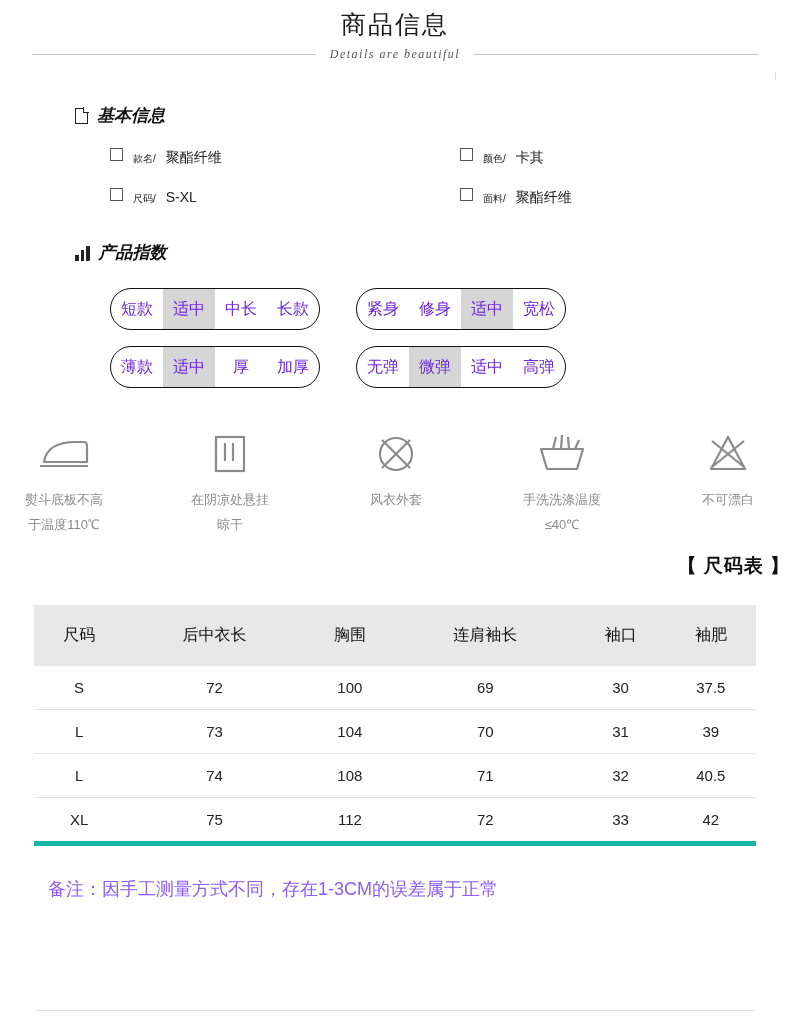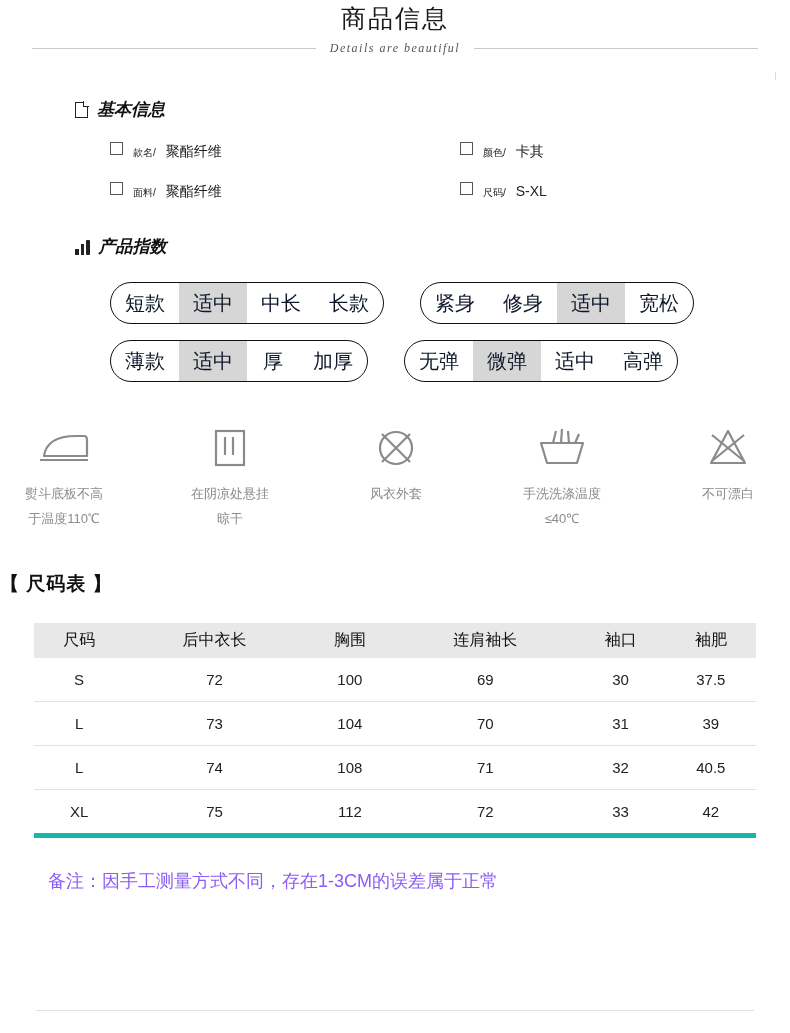--- a/index.html
+++ b/index.html
@@ -11,21 +11,21 @@
     height: 1033px;
     background: #ffffff;
     font-family: "Liberation Sans", sans-serif;
     color: #222;
     position: relative;
     overflow: hidden;
   }
 
   
   .header {
-    padding-top: 2px;
+    padding-top: 8px;
     text-align: center;
     position: relative;
   }
   .header-title {
     font-size: 25px;
     letter-spacing: 2px;
     color: #1a1a1a;
     font-family: "DejaVu Sans", sans-serif;
     font-weight: normal;
   }
@@ -134,23 +134,23 @@
     border: 1px solid #111;
     border-radius: 22px;
     display: flex;
     overflow: hidden;
     height: 40px;
   }
   .pill {
     display: flex;
     align-items: center;
     justify-content: center;
-    padding: 0 14px;
-    font-size: 20px;
-    color: #0f172a;
+    padding: 0 6px;
+    font-size: 16px;
+    color: #6d28d9;
     min-width: 52px;
     box-sizing: border-box;
   }
   .pill.active { background: #d6d6d6; }
 
   
   .care-row {
     margin-top: 44px;
     display: flex;
     justify-content: center;
@@ -167,41 +167,41 @@
   .care-glyph {
     height: 44px;
     display: flex;
     align-items: center;
     justify-content: center;
     margin-bottom: 12px;
   }
 
   
   .size-title {
-    margin-top: 40px;
-    text-align: left;
+    margin-top: 16px;
+    text-align: right;
     font-size: 19px;
     font-weight: bold;
     color: #111;
     letter-spacing: 1px;
   }
 
   
   table.size-table {
     margin: 26px auto 0;
     width: 722px;
     border-collapse: collapse;
     font-size: 15px;
   }
   table.size-table th {
     background: #e8e8e8;
     font-weight: normal;
     font-size: 16px;
     color: #111;
-    padding: 7px 0;
+    padding: 20px 0;
     text-align: center;
   }
   table.size-table td {
     text-align: center;
     padding: 13px 0;
     color: #222;
     border-bottom: 1px solid #e2e2e2;
   }
   table.size-table tr:last-child td { border-bottom: 5px solid #14b8a6; }
 
@@ -250,27 +250,27 @@
       <span class="bi-label">款名/</span>
       <span class="bi-value">聚酯纤维</span>
     </div>
     <div class="basic-item">
       <span class="chk"></span>
       <span class="bi-label">颜色/</span>
       <span class="bi-value">卡其</span>
     </div>
     <div class="basic-item">
       <span class="chk"></span>
+      <span class="bi-label">尺码/</span>
+      <span class="bi-value">S-XL</span>
+    </div>
+    <div class="basic-item">
+      <span class="chk"></span>
       <span class="bi-label">面料/</span>
       <span class="bi-value">聚酯纤维</span>
-    </div>
-    <div class="basic-item">
-      <span class="chk"></span>
-      <span class="bi-label">尺码/</span>
-      <span class="bi-value">S-XL</span>
     </div>
   </div>
 </div>
 
 <div class="index-wrap">
   <div class="section-head">
     <span class="icon-bars">
         <i></i>
         <i></i>
         <i></i>

